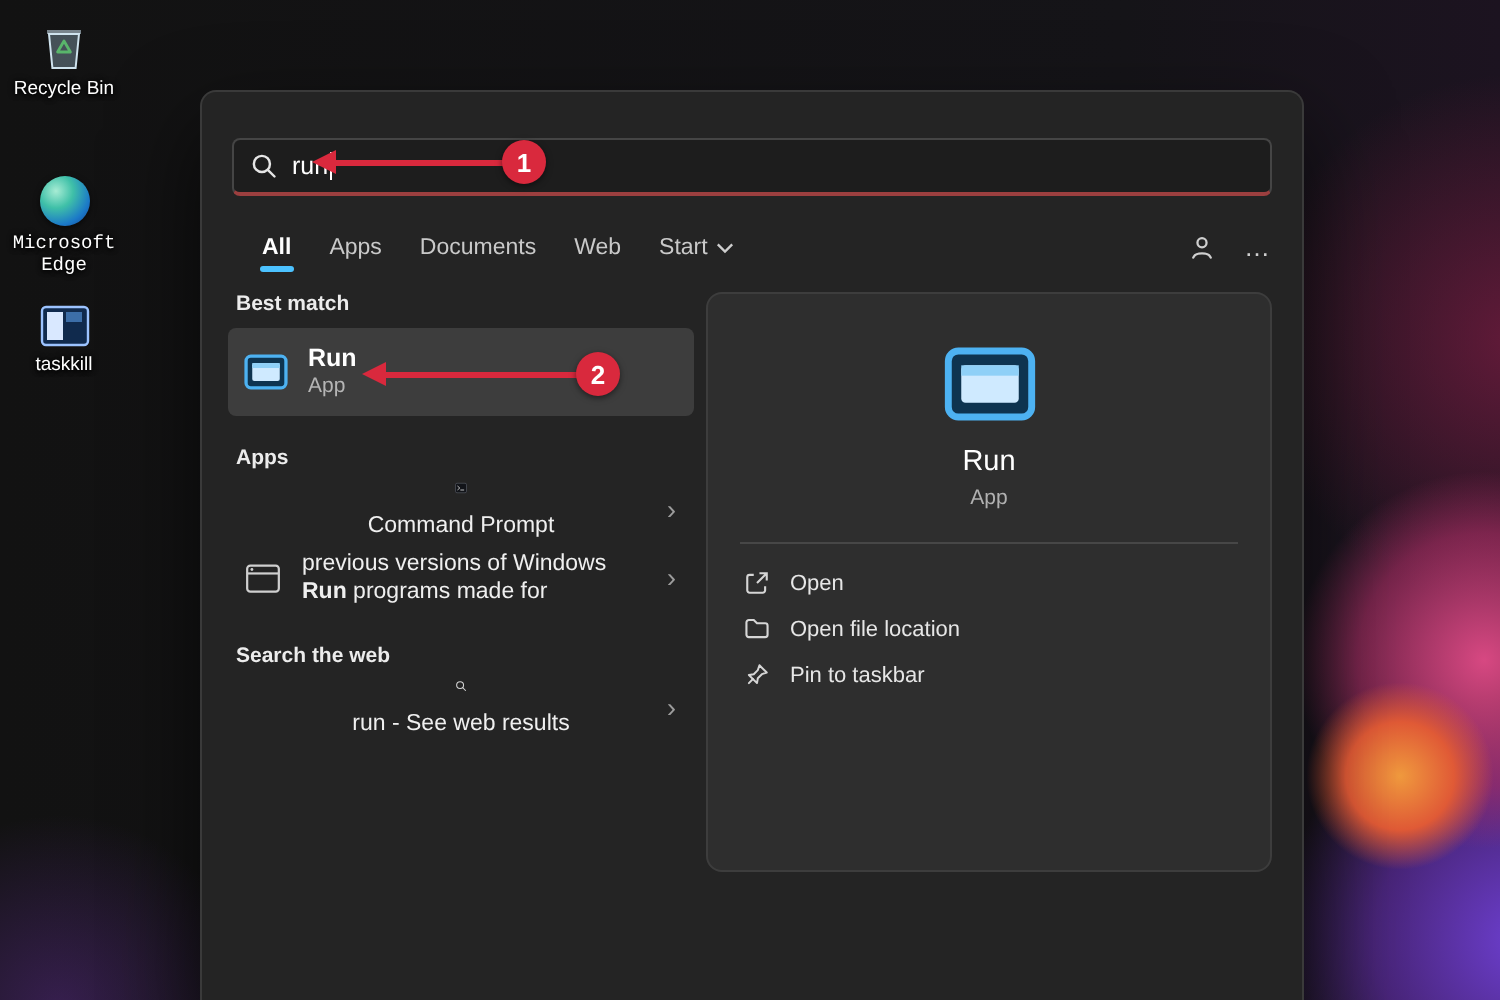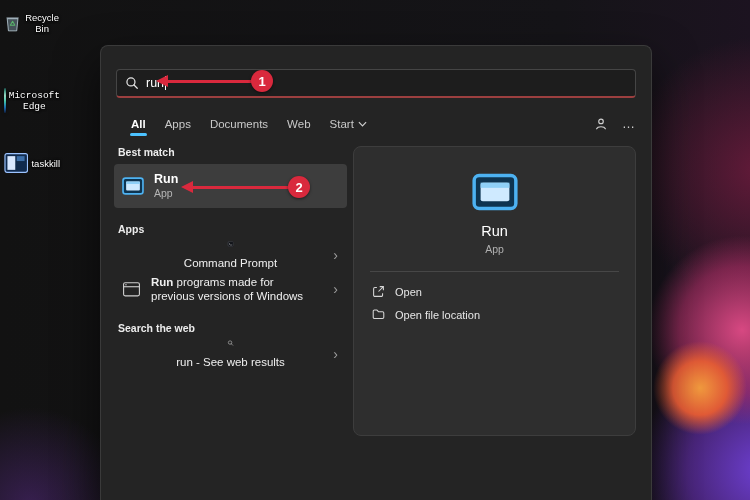--- a/index.html
+++ b/index.html
@@ -9,21 +9,21 @@
   .wallpaper{position:absolute;inset:0;
     background:
       radial-gradient(circle 60px at 700px 388px, #f09a3e 0%, #e05a36 45%, rgba(160,40,60,0) 78%),
       radial-gradient(circle 115px at 742px 330px, rgba(225,75,135,.95) 0%, rgba(190,50,110,.55) 55%, transparent 82%),
       radial-gradient(circle 150px at 762px 470px, #6d3fd0 0%, rgba(95,45,165,.65) 50%, transparent 82%),
       radial-gradient(circle 190px at 758px 170px, rgba(135,30,70,.65) 0%, transparent 70%),
       radial-gradient(circle 130px at 30px 505px, rgba(110,50,170,.4) 0%, transparent 75%),
       linear-gradient(90deg, #121212 0%, #151418 75%, #1c1320 100%);
   }
   
-  .desk-icon{position:absolute;left:4px;width:56px;display:flex;flex-direction:row;align-items:center;gap:3px;cursor:pointer;}
+  .desk-icon{position:absolute;left:4px;width:56px;display:flex;flex-direction:column;align-items:center;gap:3px;cursor:pointer;}
   .di-label{font-size:9.5px;line-height:11px;color:#fff;text-align:center;text-shadow:0 1px 2px #000,0 0 3px #000;}
   .edge-circle{width:25px;height:25px;border-radius:50%;
     background:radial-gradient(circle at 32% 30%, #a7ecd4 0%, #3fc0a8 35%, #1b79c8 70%, #123f8c 100%);
     box-shadow:0 1px 3px rgba(0,0,0,.6);}
   
   .search-panel{position:absolute;left:100px;top:45px;width:550px;height:455px;
     background:#242424;border:1px solid #3a3a3a;border-bottom:none;border-radius:8px 8px 0 0;
     box-shadow:0 18px 44px rgba(0,0,0,.6);}
   .search-box{position:absolute;left:15px;top:23px;width:502px;height:26px;
     background:#1d1d1d;border:1px solid #454545;border-bottom:2px solid var(--search-underline,#9c3f3f);
@@ -165,22 +165,22 @@
         <span class="chevron">›</span>
       </div>
 
       <div class="result-row two-line">
         <svg width="19" height="19" viewBox="0 0 24 24">
           <rect x="2" y="3.5" width="20" height="16.5" rx="2" fill="none" stroke="#cfcfcf" stroke-width="1.4"></rect>
           <line x1="2" y1="8.5" x2="22" y2="8.5" stroke="#cfcfcf" stroke-width="1.4"></line>
           <circle cx="5" cy="6" r="0.9" fill="#cfcfcf"></circle>
         </svg>
         <div class="rr-lines">
+          <div>previous versions of Windows</div>
           <div><b>Run</b><span> programs made for</span></div>
-          <div>previous versions of Windows</div>
         </div>
         <span class="chevron">›</span>
       </div>
 
       <div class="section-header sh-web">Search the web</div>
       <div class="result-row plain">
         <svg width="15" height="15" viewBox="0 0 16 16">
           <circle cx="6.8" cy="6.8" r="4.6" fill="none" stroke="#d6d6d6" stroke-width="1.4"></circle>
           <line x1="10.3" y1="10.3" x2="14" y2="14" stroke="#d6d6d6" stroke-width="1.4" stroke-linecap="round"></line>
         </svg>
@@ -205,20 +205,27 @@
             <path d="M9.5 2 H14 V6.5 M14 2 L8 8" fill="none" stroke="#d6d6d6" stroke-width="1.3"></path>
           </svg>
           <span>Open</span>
         </div>
         <div class="pv-action">
           <svg width="13" height="13" viewBox="0 0 16 16">
             <path d="M1.5 4 A1.5 1.5 0 0 1 3 2.5 H6 L8 4.5 H13 A1.5 1.5 0 0 1 14.5 6 V11.5 A1.5 1.5 0 0 1 13 13 H3 A1.5 1.5 0 0 1 1.5 11.5 Z" fill="none" stroke="#d6d6d6" stroke-width="1.3"></path>
           </svg>
           <span>Open file location</span>
         </div>
+        <div class="pv-action">
+          <svg width="13" height="13" viewBox="0 0 16 16">
+            <path d="M9.5 2 L14 6.5 L11 7.5 L8.5 10 L8 13 L3 8 L6 7.5 L8.5 5 Z" fill="none" stroke="#d6d6d6" stroke-width="1.2" stroke-linejoin="round"></path>
+            <line x1="3" y1="13" x2="5.5" y2="10.5" stroke="#d6d6d6" stroke-width="1.2" stroke-linecap="round"></line>
+          </svg>
+          <span>Pin to taskbar</span>
+        </div>
       </div>
     </div>
   </div>
 
   <div class="arrow-head" style="left:156px;top:75px;"></div>
   <div class="arrow-line" style="left:167px;top:80px;width:85px;"></div>
   <div class="badge" style="left:251px;top:70px;">1</div>
 
   <div class="arrow-head" style="left:181px;top:181px;"></div>
   <div class="arrow-line" style="left:192px;top:186px;width:97px;"></div>

